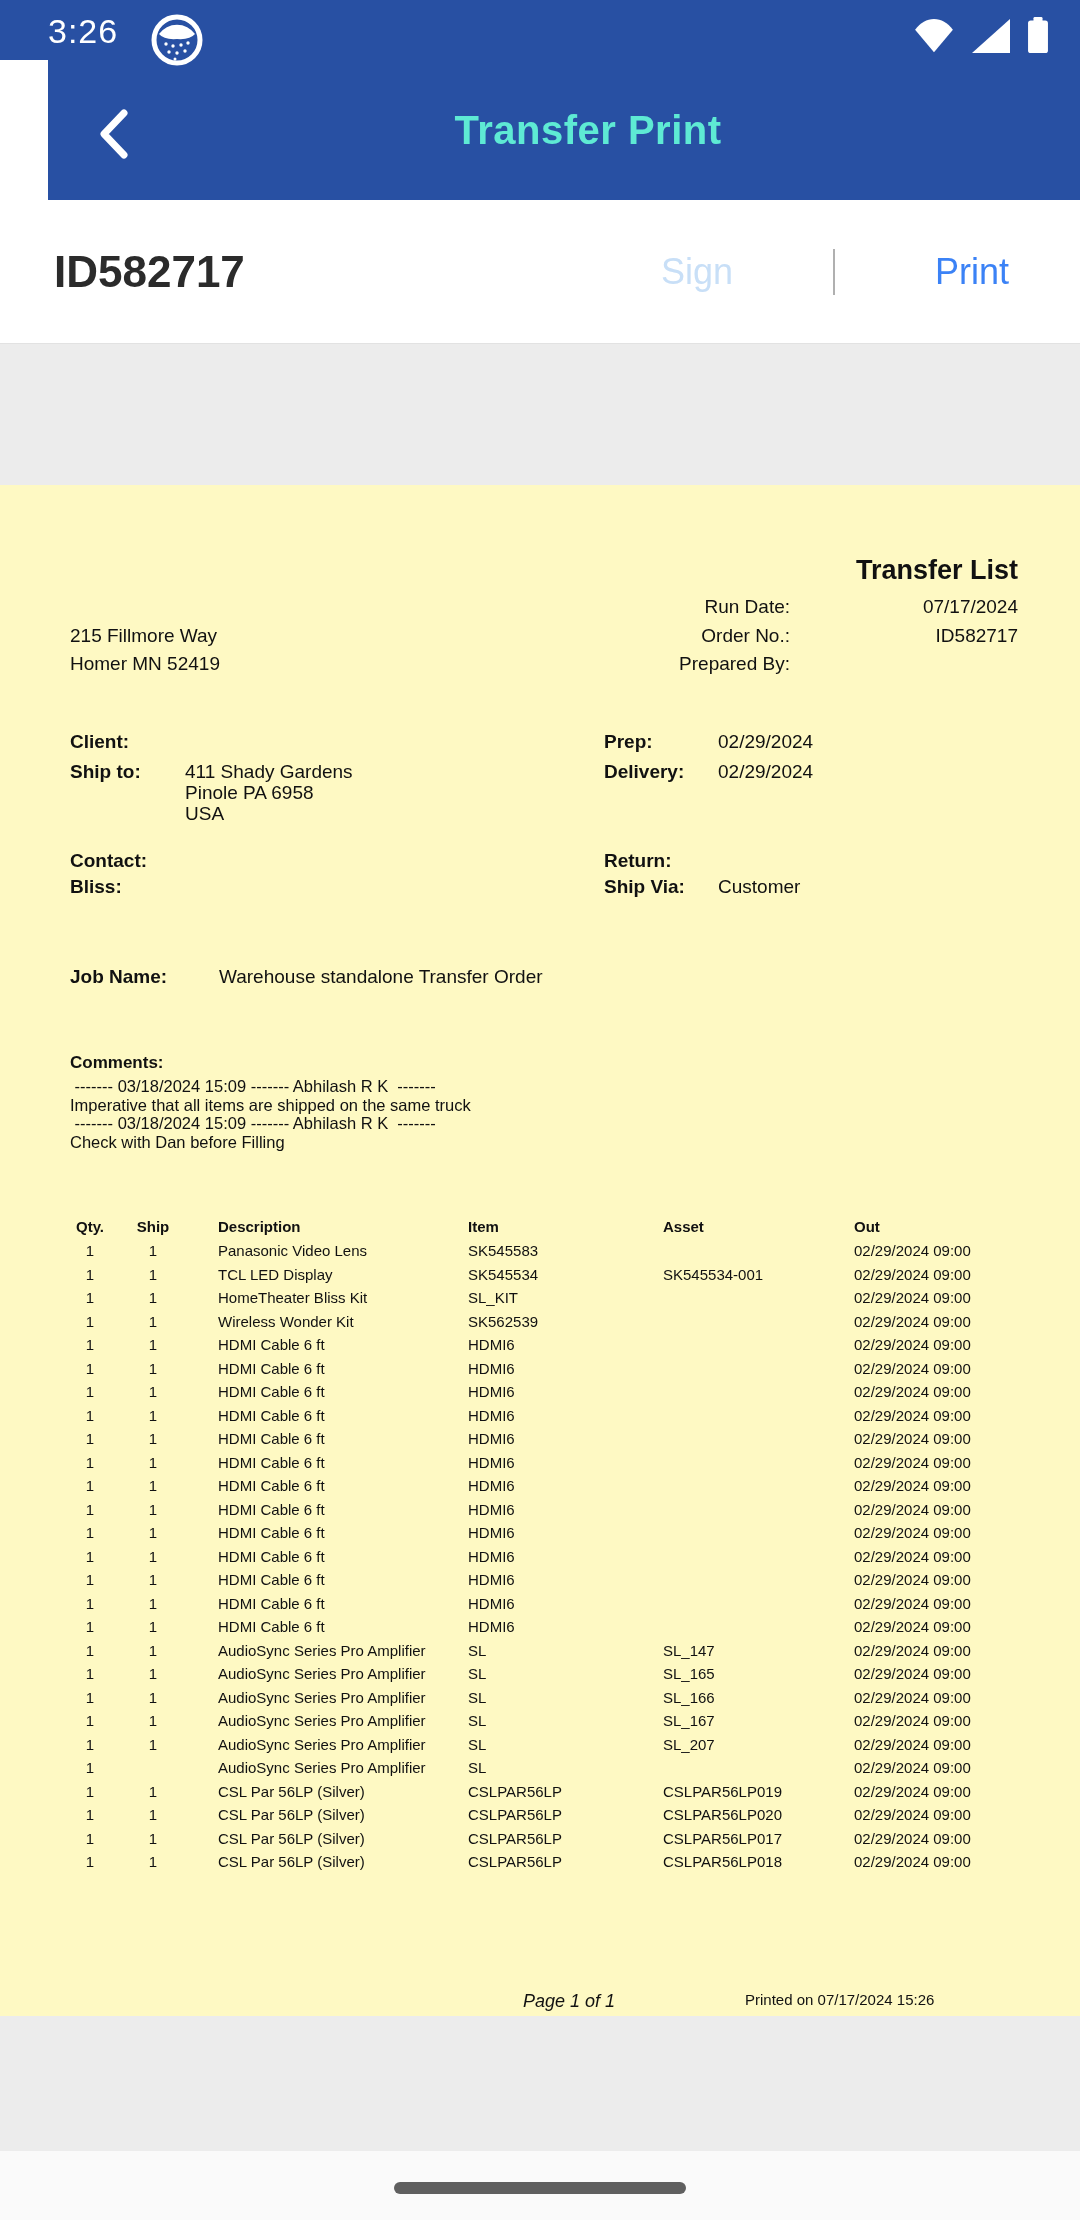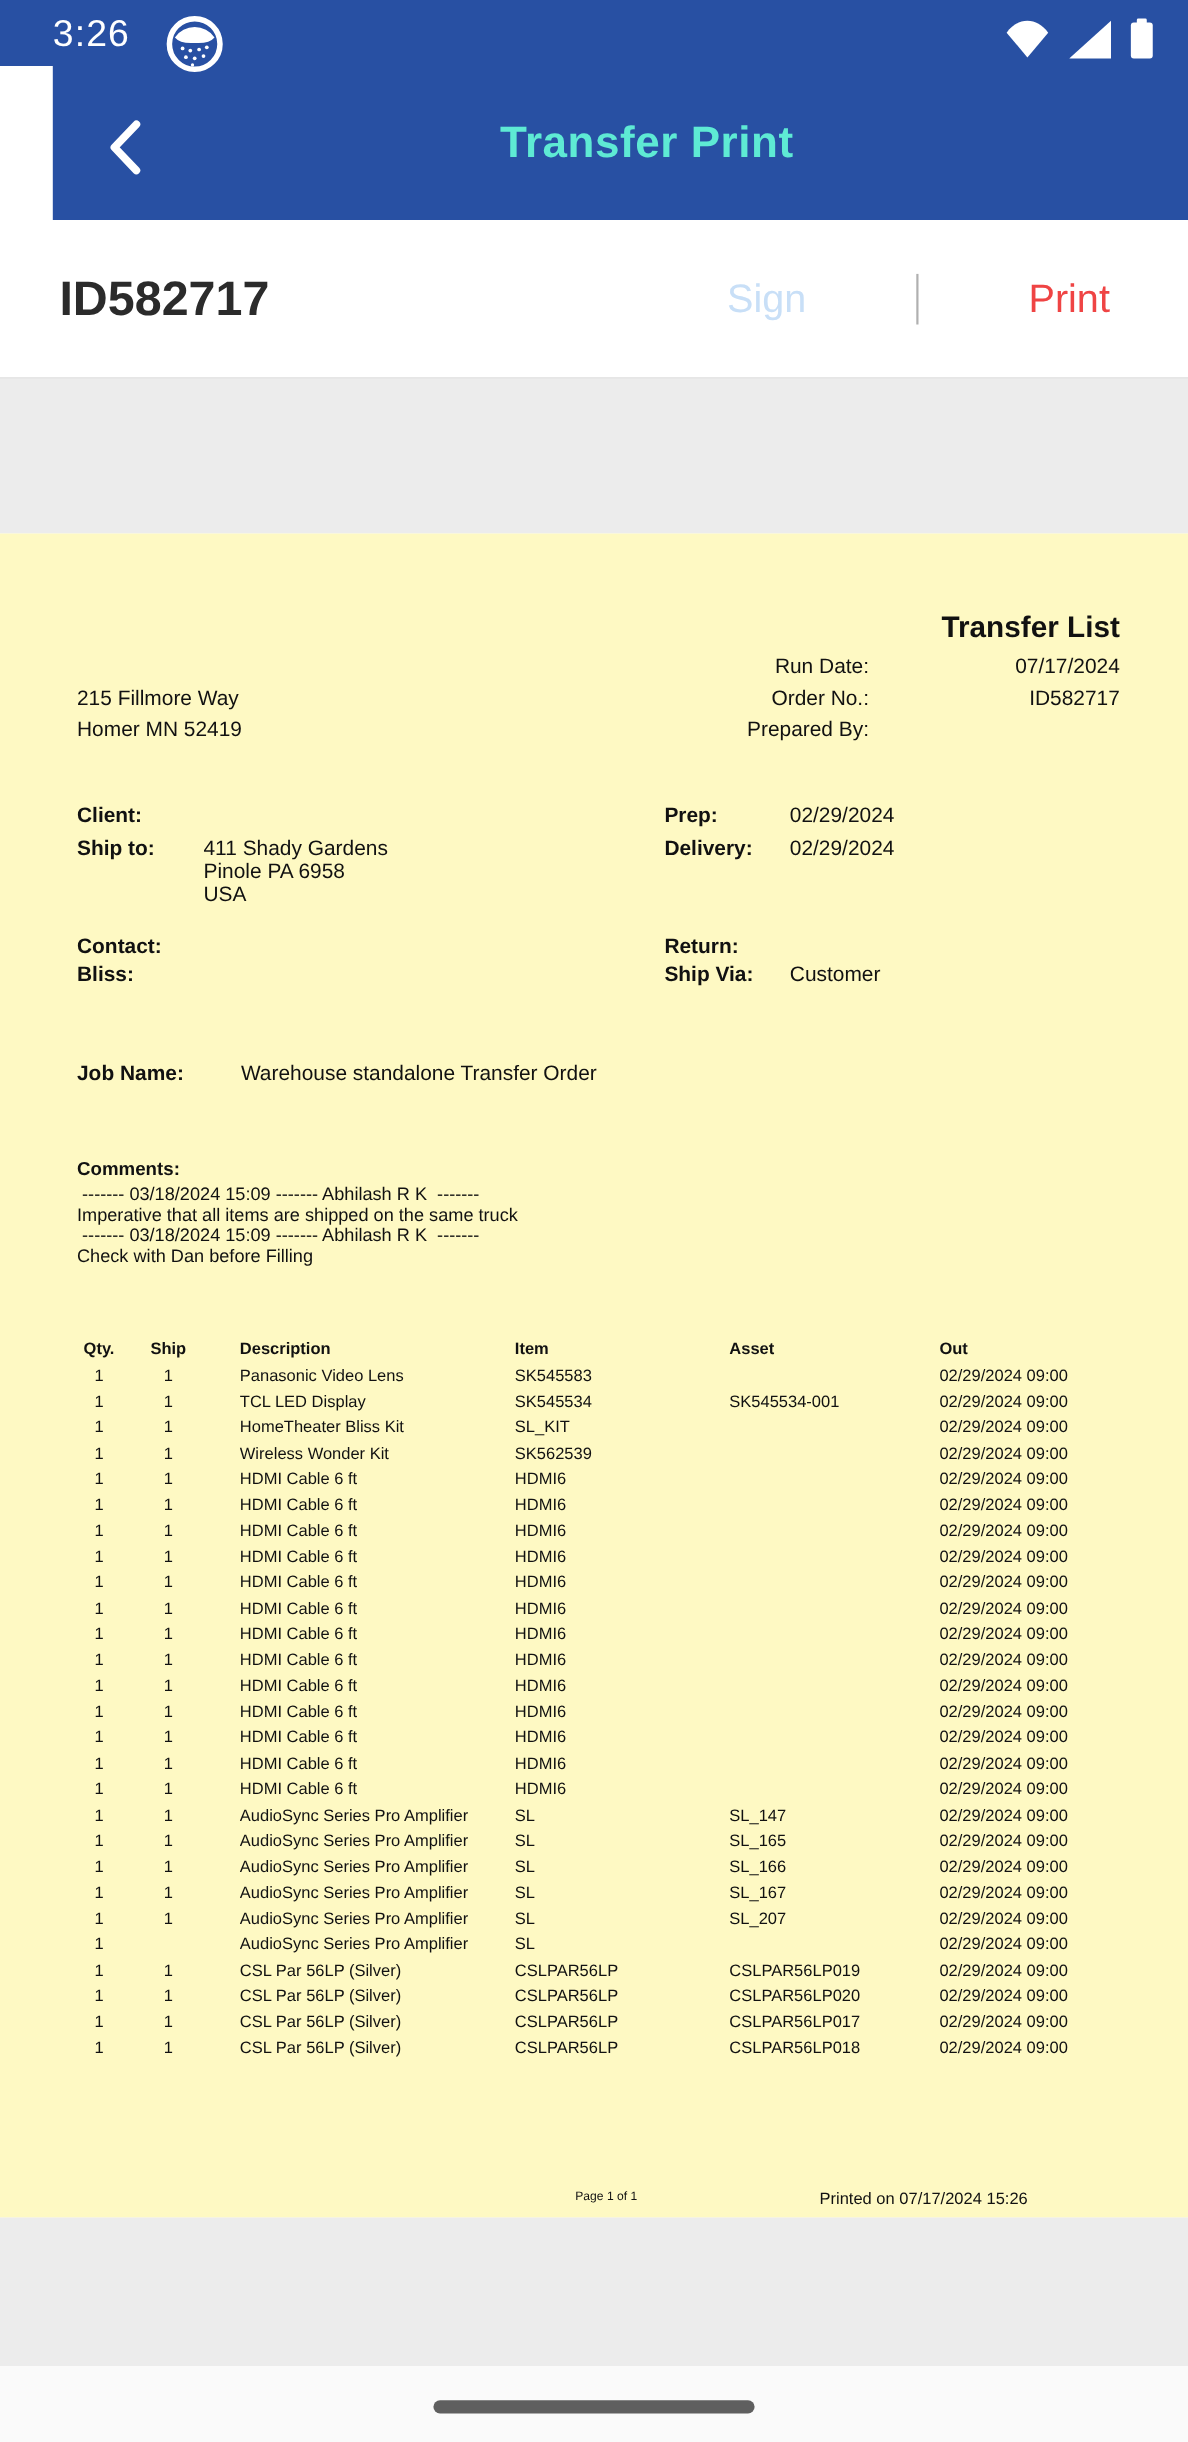--- a/index.html
+++ b/index.html
@@ -29,21 +29,21 @@
   }
   
   .toolbar {
     position:absolute; left:0; top:200px; width:1080px; height:143px;
     background:#ffffff; display:flex; align-items:center;
   }
   .order-id { position:absolute; left:54px; font-size:44px; font-weight:bold; color:#2b2b2b; }
   .actions { position:absolute; right:71px; display:flex; align-items:center; gap:100px; }
   .sign-label { font-size:36px; color:#C8DFF7; }
   .action-divider { width:2px; height:46px; background:#b0b0b0; }
-  .print-label { font-size:36px; color:#ef4444; cursor:pointer; }
+  .print-label { font-size:36px; color:#3b82f6; cursor:pointer; }
   
   .gap-top { position:absolute; left:0; top:343px; width:1080px; height:142px; background:#ECECEC; border-top:1px solid #e2e2e2; }
   .gap-bottom { position:absolute; left:0; top:2016px; width:1080px; height:135px; background:#ECECEC; }
   
   .doc {
     position:absolute; left:0; top:485px; width:1080px; height:1531px;
     background:#fef9c3; color:#111; font-size:19px;
   }
   .doc .abs { position:absolute; line-height:1.15; }
   .doc-title { top:70px; right:62px; font-size:27px; font-weight:bold; }
@@ -68,21 +68,21 @@
   .thead { height:24px; line-height:24px; font-weight:bold; font-size:15px; }
   .trow { height:23.5px; line-height:23.5px; font-size:15px; }
   .tc { position:absolute; white-space:nowrap; overflow:hidden; }
   .c-qty  { left:68px;  width:44px;  text-align:center; }
   .c-ship { left:130px; width:46px;  text-align:center; }
   .c-desc { left:185px; width:280px;margin-left:33px; }
   .c-item { left:468px; width:190px; }
   .c-asset{ left:663px; width:185px; }
   .c-out  { left:854px; width:200px; }
   
-  .doc-footer-page { top:1506px; left:523px; font-size:11px; }
+  .doc-footer-page { top:1506px; left:523px; font-size:18px;font-style:italic; }
   .doc-footer-printed { top:1506px; left:745px; font-size:15px; }
   
   .navbar { position:absolute; left:0; top:2151px; width:1080px; height:69px; background:#FAFAFA; }
   .home-pill {
     position:absolute; left:394px; top:31px; width:292px; height:12px;
     background:#5f5f5f; border-radius:6px; cursor:pointer;
   }
 </style>
 </head>
 <body>

